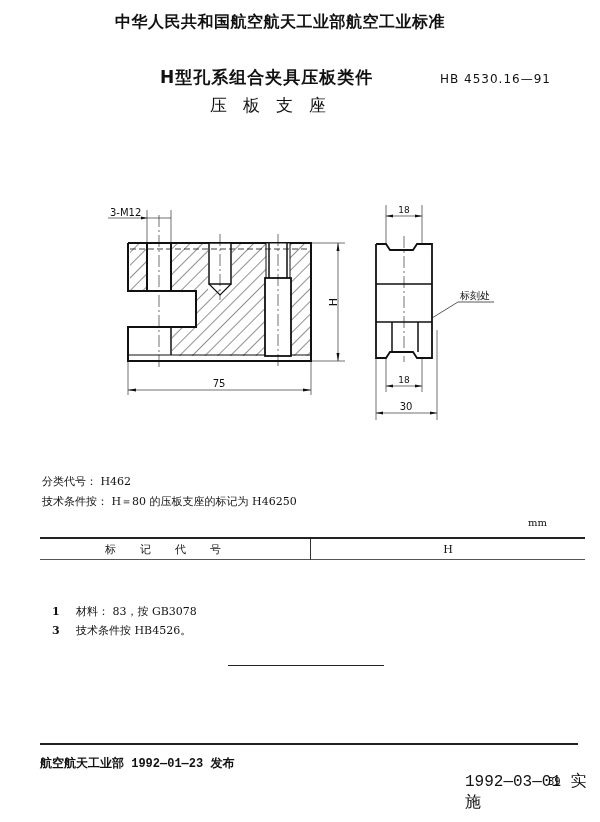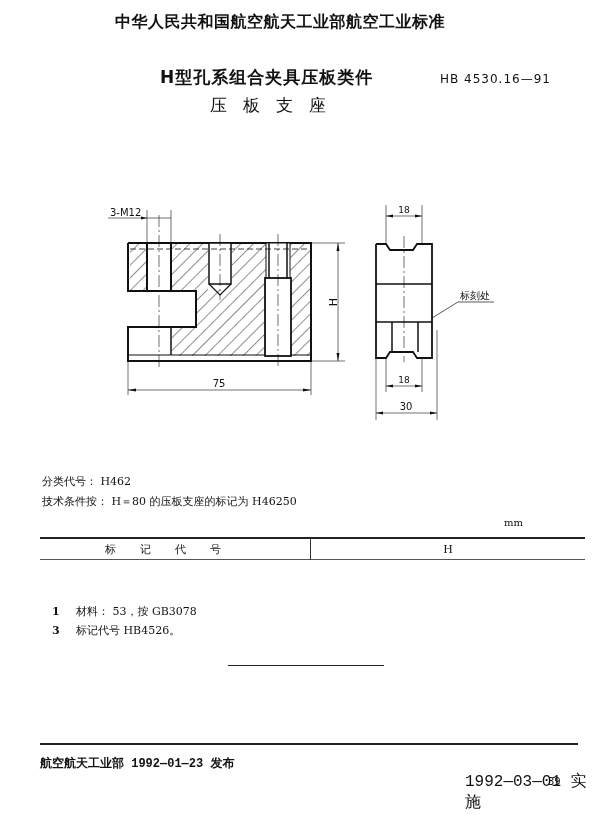--- a/index.html
+++ b/index.html
@@ -8,21 +8,21 @@
       font-family: "DejaVu Serif", "Liberation Serif", serif; color: #111;
     }
     .abs { position: absolute; }
     .header-org { left: 0; width: 600px; top: 12px; text-align: center; font-family: "DejaVu Sans", sans-serif; font-weight: bold; font-size: 16px; letter-spacing: 0.5px; left: -20px;}
     .title1 { left: 160px; top: 66px; font-size: 17px; font-weight: bold; font-family: "DejaVu Sans", sans-serif; letter-spacing: 1px; text-align: center; }
     .std-no { left: 440px; top: 72px; font-size: 12px; font-family: "DejaVu Sans", sans-serif; letter-spacing: 1px; }
     .title2 { left: 210px; top: 94px; font-size: 17px; font-weight: normal; font-family: "DejaVu Sans", sans-serif; word-spacing: 0; }
     .title2 span { margin-right: 16px; }
     .drawing { left: 0; top: 0; }
     .meta { font-size: 11px; left: 42px; }
-    .unit { left: 504px; top: 517px; font-size: 10px; text-align: center; }
+    .unit { left: 528px; top: 517px; font-size: 10px; text-align: center; }
     table.data {
       position: absolute; left: 40px; top: 537px; width: 545px; border-collapse: collapse; font-size: 11px;
     }
     table.data th, table.data td { height: 20px; text-align: center; font-weight: normal; padding: 0; }
     table.data thead tr { border-top: 2px solid #222; border-bottom: 1px solid #555; }
     table.data tbody tr { border-bottom: 1px solid #555; }
     table.data tbody tr:last-child { border-bottom: 2px solid #222; }
     table.data .col1 { width: 270px; border-right: 1px solid #333; margin-top: 20px; }
     .hdr-spaced { letter-spacing: 24px; }
     .notes { left: 52px; top: 602px; font-size: 11px; line-height: 19px; }
@@ -150,21 +150,21 @@
     <tr>
       <th class="col1 hdr-spaced">标记代号</th>
       <th>H</th>
     </tr>
   </thead>
   <tbody>
   </tbody>
 </table>
 
 <div class="abs notes">
-  <div><span class="n">1</span><span>材料： 53，按 GB3078</span></div>
-  <div><span class="n">3</span><span>标记代号 HB4526。</span></div>
+  <div><span class="n">1</span><span>材料： 83，按 GB3078</span></div>
+  <div><span class="n">3</span><span>技术条件按 HB4526。</span></div>
 </div>
 <div class="abs short-rule"></div>
 
 <div class="abs footer-rule"></div>
 <div class="abs footer-left">航空航天工业部 1992—01—23 发布</div>
 <div class="abs footer-right">1992—03—01 实施</div>
 <div class="abs page-no">39</div>
 
 </body></html>

